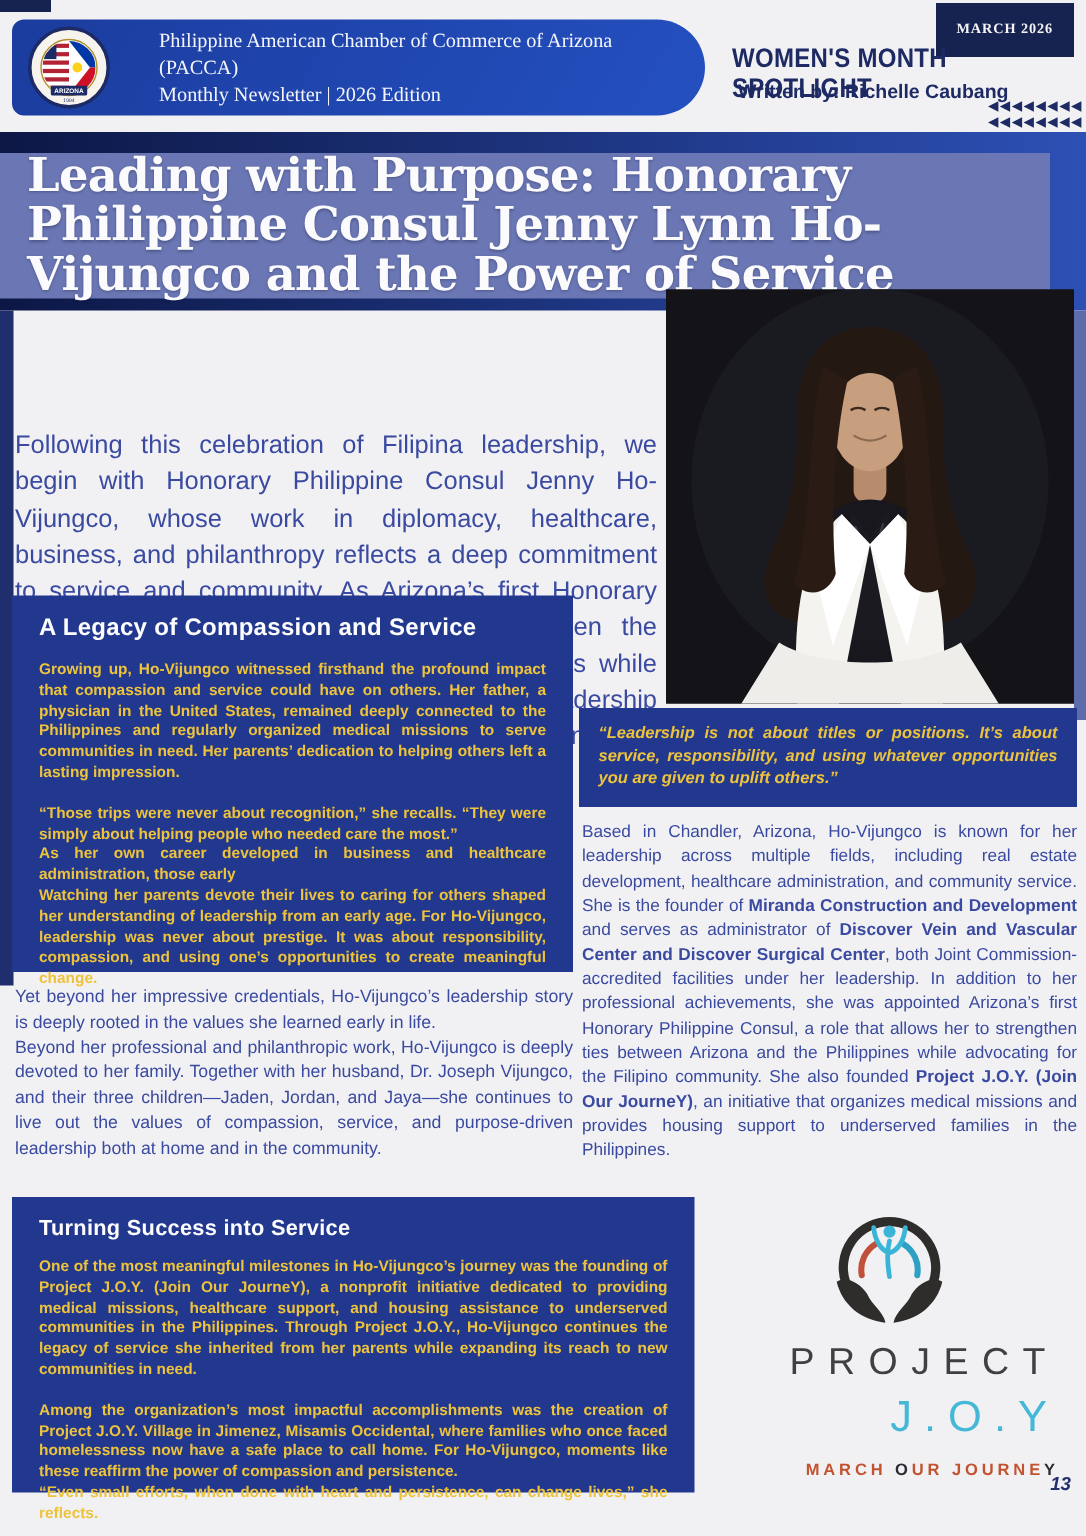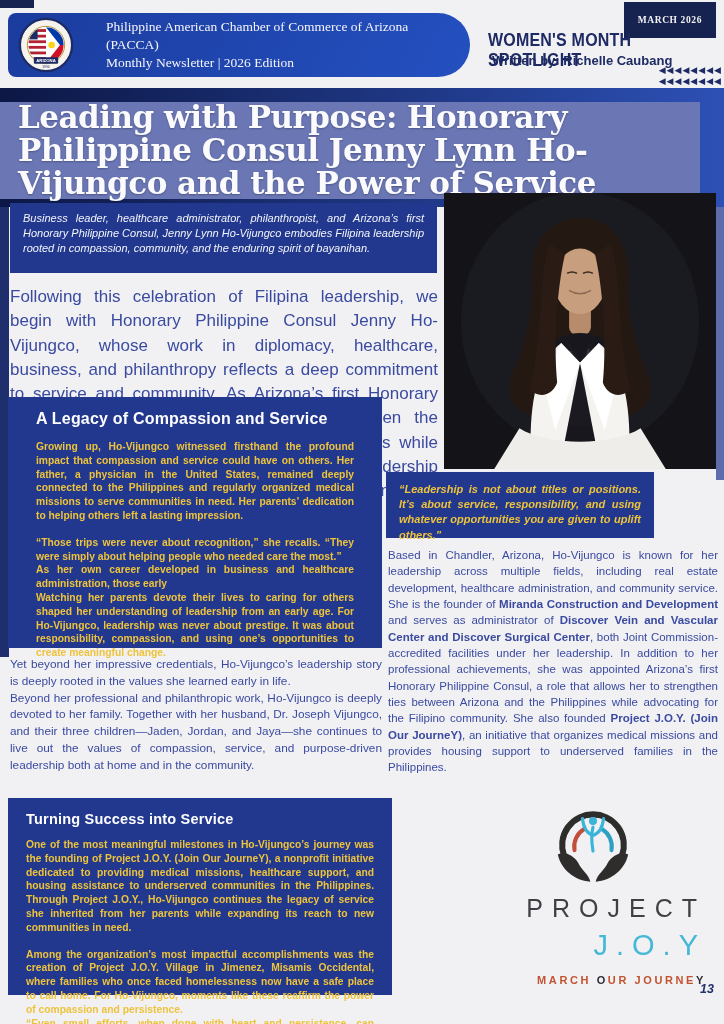--- a/index.html
+++ b/index.html
@@ -37,34 +37,34 @@
     text-shadow:0 1px 2px rgba(20,25,60,.35);}
   .edge-left{left:0;top:207px;width:9px;height:450px;background:#1f2f6e;}
   .edge-right{right:0;top:207px;width:8px;height:273px;background:#5f6cab;}
   
   .navy{background:#22388e;color:#f2f4fa;}
   .intro-box{left:10px;top:203px;width:427px;height:70px;
     padding:8px 13px;font-size:11px;font-style:italic;font-weight:500;
     line-height:1.38;text-align:justify;}
   .opening{left:10px;top:285px;width:428px;font-size:17px;line-height:1.43;
     text-align:justify;color:#3a4aa0;}
-  .legacy-box{left:8px;top:397px;width:374px;height:251px;padding:13px 28px;}
+  .legacy-box{left:8px;top:397px;width:374px;height:251px;padding:13px 18px;}
   .section-heading{color:#fdfdfe;font-weight:800;font-size:16px;margin:0 0 12px 0;letter-spacing:.2px;}
   .yellow-text p{color:#eec33c;font-weight:700;font-size:10.3px;line-height:1.34;
     text-align:justify;margin:0;}
   .yellow-text p.gap{margin-top:13px;}
-  .quote-box{left:386px;top:472px;width:268px;height:66px;padding:10px 13px;}
+  .quote-box{left:386px;top:472px;width:332px;height:66px;padding:10px 13px;}
   .quote-box p{margin:0;color:#eec33c;font-style:italic;font-weight:600;
     font-size:11px;line-height:1.38;text-align:justify;}
   .profile{left:388px;top:547px;width:330px;font-size:11.5px;line-height:1.42;
     text-align:justify;color:#3a4aa0;}
   .family{left:10px;top:656px;width:372px;font-size:11.8px;line-height:1.42;
     text-align:justify;color:#3a4aa0;}
   .family p{margin:0;}
-  .turning-box{left:8px;top:798px;width:384px;height:197px;padding:13px 18px;}
+  .turning-box{left:8px;top:798px;width:455px;height:197px;padding:13px 18px;}
   .turning-box .section-heading{font-size:14.5px;margin-bottom:11px;}
   
   .photo{left:444px;top:193px;width:272px;height:276px;background:#131318;}
   .photo svg{display:block;width:100%;height:100%;}
   
   .joy-block{left:480px;top:796px;width:226px;text-align:right;}
   .joy-icon{width:88px;height:88px;margin:4px auto 6px auto;display:block;}
   .joy-word1{font-size:25px;font-weight:300;letter-spacing:9px;color:#3f3f44;
     margin-left:6px;}
   .joy-word2{font-size:29px;font-weight:300;letter-spacing:8px;color:#45b8d8;
@@ -139,21 +139,20 @@
       <path d="M88 280 C84 212 94 172 118 152 L137 172 L116 280 Z" fill="#f5f3f0"></path>
       <path d="M186 280 C190 212 180 172 156 152 L137 172 L158 280 Z" fill="#f5f3f0"></path>
       <path d="M118 152 L137 172 L112 240 L100 192 Z" fill="#ffffff"></path>
       <path d="M156 152 L137 172 L162 240 L174 192 Z" fill="#ffffff"></path>
       <path d="M50 280 L76 238 C104 256 170 256 198 238 L224 280 Z" fill="#efede9"></path>
       <path d="M106 52 C94 92 100 150 86 198 C96 210 110 204 114 192 C110 150 114 96 122 62 Z" fill="#2a1c14"></path>
       <path d="M168 52 C180 92 174 150 188 198 C178 210 164 204 160 192 C164 150 160 96 152 62 Z" fill="#2a1c14"></path>
     </svg>
   </div>
 
-  <div class="abs navy intro-box">Business leader, healthcare administrator, philanthropist, and Arizona’s first Honorary Philippine Consul, Jenny Lynn Ho-Vijungco embodies Filipina leadership rooted in compassion, community, and the enduring spirit of bayanihan.</div>
   <div class="abs opening">Following this celebration of Filipina leadership, we begin with Honorary Philippine Consul Jenny Ho-Vijungco, whose work in diplomacy, healthcare, business, and philanthropy reflects a deep commitment to service and community. As Arizona’s first Honorary Philippine Consul, she continues to strengthen the connection between Arizona and the Philippines while uplifting the Filipino community through leadership rooted in compassion, faith, and the spirit of bayanihan.</div>
 
   <div class="abs navy legacy-box yellow-text">
     <h2 class="section-heading">A Legacy of Compassion and Service</h2>
     <p>Growing up, Ho-Vijungco witnessed firsthand the profound impact that compassion and service could have on others. Her father, a physician in the United States, remained deeply connected to the Philippines and regularly organized medical missions to serve communities in need. Her parents’ dedication to helping others left a lasting impression.</p>
     <p class="gap">“Those trips were never about recognition,” she recalls. “They were simply about helping people who needed care the most.”</p>
     <p>As her own career developed in business and healthcare administration, those early</p>
     <p>Watching her parents devote their lives to caring for others shaped her understanding of leadership from an early age. For Ho-Vijungco, leadership was never about prestige. It was about responsibility, compassion, and using one’s opportunities to create meaningful change.</p>
   </div>
 

